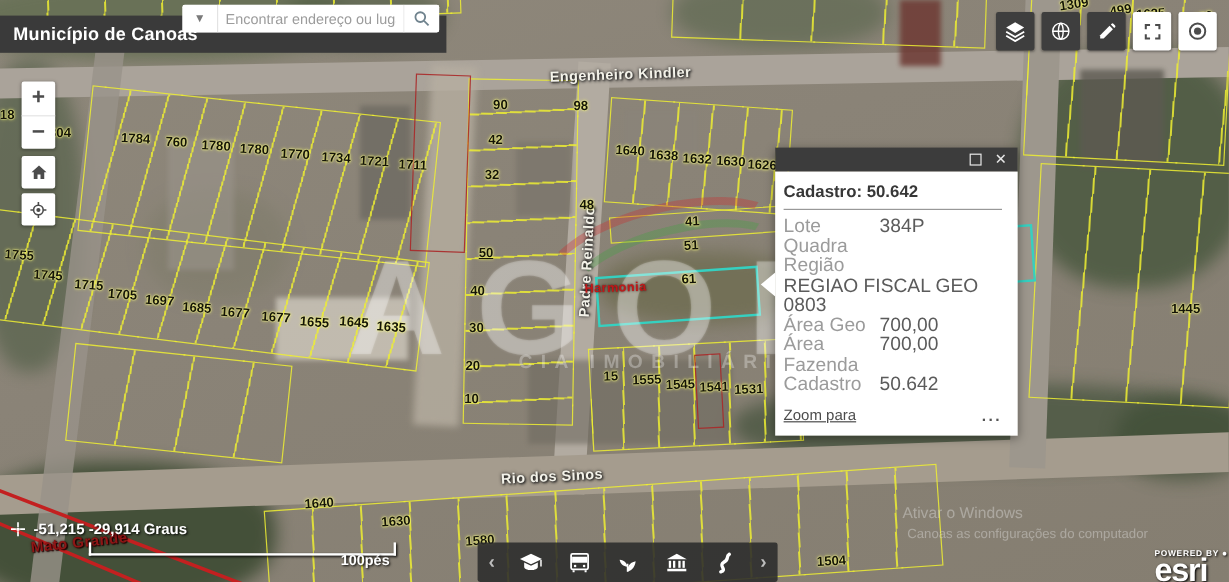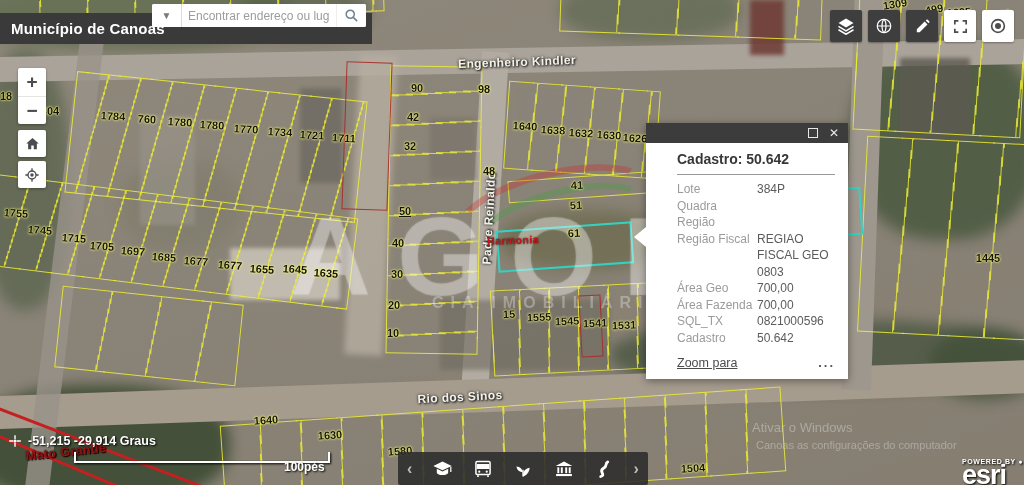--- a/index.html
+++ b/index.html
@@ -63,24 +63,24 @@
   .zdiv{border-top:1px solid #e4e4e4;}
   .homebtn{top:130px;height:27px;display:flex;align-items:center;justify-content:center;}
   .locbtn{top:161px;height:27px;display:flex;align-items:center;justify-content:center;}
 
   
   .popup{position:absolute;left:646px;top:123px;width:202px;box-shadow:0 2px 8px rgba(0,0,0,.4);}
   .popup-bar{height:20px;background:#3c3c3c;display:flex;align-items:center;justify-content:flex-end;
              gap:11px;padding:0 9px;color:#e8e8e8;}
   .popup-max{width:8px;height:8px;border:1.5px solid #e8e8e8;display:inline-block;cursor:pointer;}
   .popup-x{font-size:12px;font-weight:bold;cursor:pointer;line-height:1;}
-  .popup-body{background:#fff;padding:8px 13px 9px 31px;position:relative;}
+  .popup-body{background:#fff;padding:8px 13px 9px 7px;position:relative;}
   .popup-title{font-size:14px;font-weight:bold;color:#373737;padding-bottom:7px;
                border-bottom:1px solid #989898;margin-bottom:6px;}
-  .prow{display:flex;font-size:12px;line-height:16.5px;}
+  .prow{display:flex;font-size:16px;line-height:16.5px;}
   .plab{width:80px;color:#9b9b9b;flex-shrink:0;}
   .pval{color:#5b5b5b;}
   .popup-footer{display:flex;justify-content:space-between;align-items:center;margin-top:9px;}
   .zoom-link{font-size:12.5px;color:#4c4c4c;text-decoration:underline;cursor:pointer;}
   .more-dots{font-size:13px;font-weight:bold;color:#555;letter-spacing:2px;cursor:pointer;}
   .popup-arrow{position:absolute;left:-12px;top:104px;width:0;height:0;
                border-top:10px solid transparent;border-bottom:10px solid transparent;
                border-right:12px solid #fff;}
 
   
@@ -325,34 +325,29 @@
         </div>
         <div class="prow">
           <span class="plab">Quadra</span>
           <span class="pval"></span>
         </div>
         <div class="prow">
           <span class="plab">Região</span>
           <span class="pval"></span>
         </div>
         <div class="prow">
-          <span class="plab">Região Fiscal</span>
           <span class="pval">REGIAO FISCAL GEO 0803</span>
         </div>
         <div class="prow">
           <span class="plab">Área Geo</span>
           <span class="pval">700,00</span>
         </div>
         <div class="prow">
           <span class="plab">Área Fazenda</span>
           <span class="pval">700,00</span>
-        </div>
-        <div class="prow">
-          <span class="plab">SQL_TX</span>
-          <span class="pval">0821000596</span>
         </div>
         <div class="prow">
           <span class="plab">Cadastro</span>
           <span class="pval">50.642</span>
         </div>
       </div>
     <div class="popup-footer">
       <span class="zoom-link">Zoom para</span>
       <span class="more-dots">...</span>
     </div>

